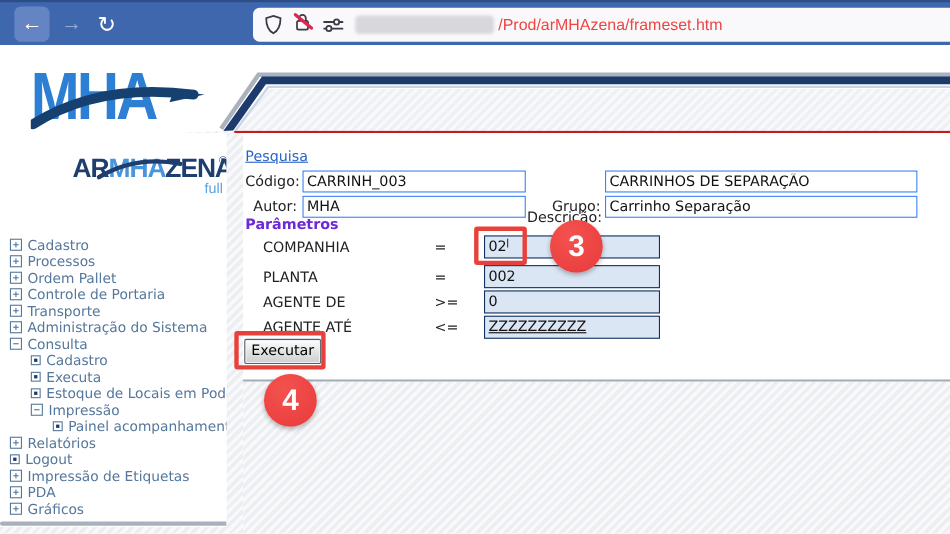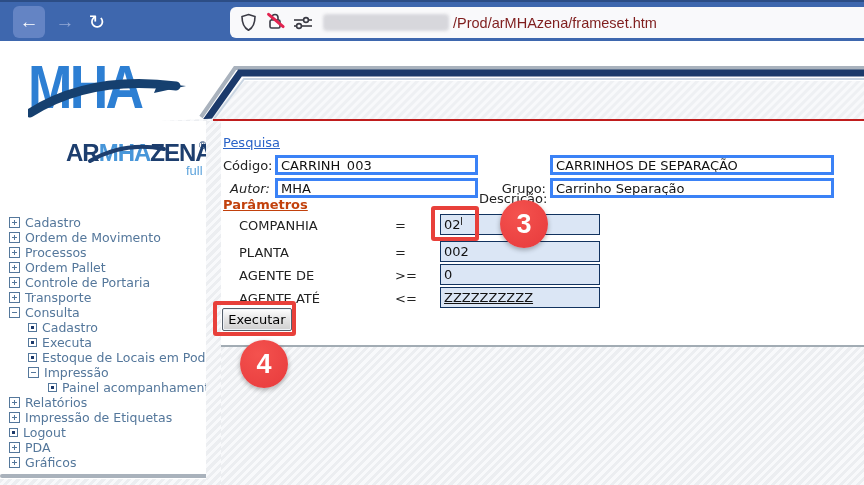--- a/index.html
+++ b/index.html
@@ -16,21 +16,21 @@
   .btn-fwd  { left:52px; top:4px; width:26px; height:32px; color:#93a9d6; }
   .btn-reload { left:84px; top:4px; width:26px; height:32px; font-size:20px; }
   .urlbar { position:absolute; left:230px; top:5px; width:640px; height:31px; background:#f9f9fb;
             border-radius:6px; display:flex; align-items:center; }
   .u-icon { margin-left:10px; flex:none; }
   .lockwrap { position:relative; }
   .red-slash { position:absolute; left:-2px; top:7px; width:22px; height:2.5px; background:#e22450;
                transform:rotate(40deg); border-radius:2px; }
   .blurblob { width:126px; height:17px; background:#d7d7dc; border-radius:4px; margin-left:10px;
               filter:blur(1.5px); flex:none; }
-  .urltext { margin-left:4px; font-size:14.5px; color:#7f1d1d; white-space:nowrap; }
+  .urltext { margin-left:4px; font-size:14.5px; color:#ef4444; white-space:nowrap; }
 
   
   .header { position:absolute; left:0; top:41px; width:864px; height:80px; background:#fff; }
   .mha-logo { position:absolute; left:28px; top:8px; }
   .banner { position:absolute; left:198px; top:24px; }
   .redline { position:absolute; left:213px; top:78px; width:651px; height:2px; background:#c01d1d; }
   .top-tail { position:absolute; left:-8px; top:77px; width:235px; height:9px;
               transform:rotate(-2.6deg); transform-origin:right center; }
   .hatch { background:repeating-linear-gradient(135deg,#eceef1 0 3px,#f8f9fb 3px 6px); }
 
@@ -54,23 +54,23 @@
   .tico.dot::before { content:""; position:absolute; left:2px; top:2px; width:3px; height:3px;
           background:#1c3a6b; }
   .sb-scroll { position:absolute; left:0; top:353px; width:213px; height:4px; background:#a9b2bc;
                border-radius:2px; }
 
   
   .main { position:absolute; left:221px; top:0; width:643px; height:364px; background:#fff; }
   .link { position:absolute; left:2px; top:14px; font-size:13px; color:#2a63c8;
           text-decoration:underline; cursor:pointer; }
   .flabel { position:absolute; font-size:13px; color:#222; text-align:right; }
-  .tinput { position:absolute; height:20px; border:3px solid #3b82f6; background:#fff;
+  .tinput { position:absolute; height:20px; border:1px solid #3b82f6; background:#fff;
             font-family:"DejaVu Sans", sans-serif; font-size:13px; color:#111; padding:0 3px; }
-  .ptitle { position:absolute; left:2px; top:76px; font-size:13px; font-weight:bold; color:#c2410c;text-decoration:underline; }
+  .ptitle { position:absolute; left:2px; top:76px; font-size:13px; font-weight:bold; color:#6d28d9; }
   .plabel { position:absolute; left:18px; width:165px; font-size:13px; color:#222; }
   .pop { position:absolute; left:174px; width:30px; font-size:13px; color:#222; }
   .pinput { position:absolute; left:219px; width:160px; height:21px; background:#dbe6f5;
             border:1px solid #12335f; font-family:"DejaVu Sans", sans-serif; font-size:13px;
             color:#111; padding:0 3px; }
   .underl { text-decoration:underline; }
   .caret { position:absolute; left:240px; top:96px; width:1px; height:8px; background:#333; }
   .exec-btn { position:absolute; left:1px; top:187px; width:70px; height:23px;
               background:linear-gradient(#ffffff,#e6e6e6 45%,#cfcfcf);
               border:1px solid #56606b; box-shadow:inset 0 0 0 1px #eef2f7; border-radius:2px;
@@ -154,37 +154,37 @@
         <text x="120" y="38" font-family="Liberation Sans, sans-serif" font-size="13" fill="#5ca3dc">full</text>
       </svg>
 
       <div class="tree">
         <div class="trow lv0">
             <span class="tico plus"></span>
             <span>Cadastro</span>
           </div>
         <div class="trow lv0">
             <span class="tico plus"></span>
-            <span>Ordem de Movimento</span>
-          </div>
-        <div class="trow lv0">
-            <span class="tico plus"></span>
             <span>Processos</span>
           </div>
         <div class="trow lv0">
             <span class="tico plus"></span>
             <span>Ordem Pallet</span>
           </div>
         <div class="trow lv0">
             <span class="tico plus"></span>
             <span>Controle de Portaria</span>
           </div>
         <div class="trow lv0">
             <span class="tico plus"></span>
             <span>Transporte</span>
+          </div>
+        <div class="trow lv0">
+            <span class="tico plus"></span>
+            <span>Administração do Sistema</span>
           </div>
         <div class="trow lv0">
             <span class="tico minus"></span>
             <span>Consulta</span>
           </div>
         <div class="trow lv1">
             <span class="tico dot"></span>
             <span>Cadastro</span>
           </div>
         <div class="trow lv1">
@@ -201,26 +201,26 @@
           </div>
         <div class="trow lv2">
             <span class="tico dot"></span>
             <span>Painel acompanhamento d</span>
           </div>
         <div class="trow lv0">
             <span class="tico plus"></span>
             <span>Relatórios</span>
           </div>
         <div class="trow lv0">
+            <span class="tico dot"></span>
+            <span>Logout</span>
+          </div>
+        <div class="trow lv0">
             <span class="tico plus"></span>
             <span>Impressão de Etiquetas</span>
-          </div>
-        <div class="trow lv0">
-            <span class="tico dot"></span>
-            <span>Logout</span>
           </div>
         <div class="trow lv0">
             <span class="tico plus"></span>
             <span>PDA</span>
           </div>
         <div class="trow lv0">
             <span class="tico plus"></span>
             <span>Gráficos</span>
           </div>
       </div>
@@ -231,21 +231,21 @@
     <div class="bstrip hatch"></div>
 
     <div class="main">
       <a class="link">Pesquisa</a>
 
       <div class="flabel" style="left:2px; top:37px; width:47px;">Código:</div>
       <input class="tinput" style="left: 54px; top: 34px; width: 203px;" value="CARRINH_003">
       <div class="flabel" style="left:258px; top:37px; width:67px;margin-top:33px;">Descrição:</div>
       <input class="tinput" style="left: 329px; top: 34px; width: 284px;" value="CARRINHOS DE SEPARAÇÃO">
 
-      <div class="flabel" style="left:2px; top:60px; width:47px;font-style:italic;">Autor:</div>
+      <div class="flabel" style="left:2px; top:60px; width:47px;">Autor:</div>
       <input class="tinput" style="left: 54px; top: 57px; width: 203px;" value="MHA">
       <div class="flabel" style="left:258px; top:60px; width:67px;">Grupo:</div>
       <input class="tinput" style="left: 329px; top: 57px; width: 284px;" value="Carrinho Separação">
 
       <div class="ptitle">Parâmetros</div>
 
       <div class="plabel" style="top:97px;">COMPANHIA</div>
       <div class="pop" style="top:97px;">=</div>
       <input class="pinput" style="top: 93px;" value="02">
       <div class="caret"></div>

